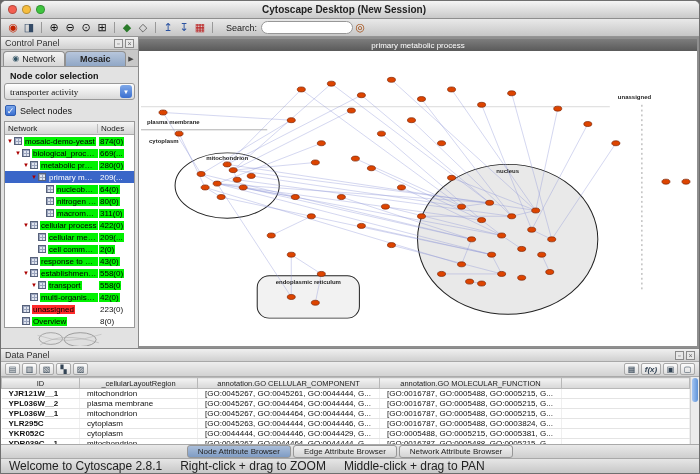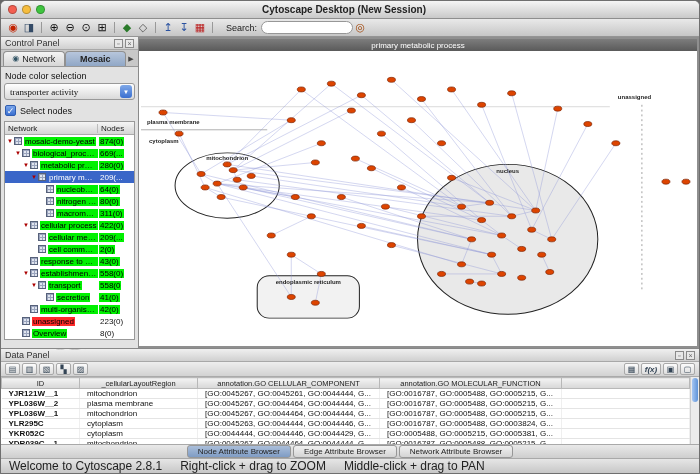--- a/index.html
+++ b/index.html
@@ -37,21 +37,21 @@
     font-size:7px;line-height:8px;text-align:center;color:#666;flex:none;}
   .cp-tabs{height:17px;flex:none;display:flex;align-items:flex-end;background:#c8c8c8;
     border-bottom:1px solid #979797;padding:2px 2px 0;}
   .cp-tab{flex:1;height:15px;display:flex;align-items:center;justify-content:center;gap:3px;
     font-size:9px;border:1px solid #909090;border-bottom:none;border-radius:4px 4px 0 0;
     background:linear-gradient(#f4f4f4,#d6d6d6);color:#222;}
   .cp-tab.sel{background:linear-gradient(#bcc9dd,#8fa4c2);background:linear-gradient(#b7c6dc,#90a7c6);font-weight:bold;}
   .cp-tab .tico{font-size:8px;color:#356;line-height:1;}
   .tab-scroll{width:10px;font-size:7px;color:#444;text-align:center;align-self:center;}
   .cp-body{flex:1;display:flex;flex-direction:column;min-height:0;padding:2px 3px;}
-  .cp-label{font-size:9px;margin:2px 1px 2px;}
+  .cp-label{font-size:9px;margin:2px 6px 2px;font-weight:bold;}
   .dropdown{height:17px;flex:none;border:1px solid #999;border-radius:3px;
     background:linear-gradient(#ffffff,#d9d9d9);display:flex;align-items:center;
     justify-content:space-between;font-size:9px;padding:0 2px 0 5px;font-family:Liberation Serif, serif;}
   .dd-arrow{width:12px;height:13px;border-radius:3px;background:linear-gradient(#7fa8e8,#3a6fd0);
     color:#fff;font-size:6px;display:flex;align-items:center;justify-content:center;}
   .checkbox-row{display:flex;align-items:center;gap:4px;margin:5px 1px;font-size:9px;}
   .checkbox{width:11px;height:11px;border-radius:2px;border:1px solid #2f5db0;
     background:linear-gradient(#79a5ea,#3a6fd0);color:#fff;font-size:9px;line-height:10px;
     text-align:center;flex:none;}
   .tree-wrap{flex:none;border:1px solid #999;background:#fff;display:flex;flex-direction:column;}
@@ -252,26 +252,20 @@
                 <span class="exp">▼</span>
                 <span class="node-ico"></span>
                 <span class="lbl green">establishment of l...</span>
                 <span class="cnt green"><span class="in">558(0)</span></span>
               </div>
               <div class="tree-row" style="padding-left: 25px;">
                 <span class="exp">▼</span>
                 <span class="node-ico"></span>
                 <span class="lbl green">transport</span>
                 <span class="cnt green"><span class="in">558(0</span></span>
-              </div>
-              <div class="tree-row" style="padding-left: 33px;">
-                <span class="exp"></span>
-                <span class="node-ico"></span>
-                <span class="lbl green">secretion</span>
-                <span class="cnt green"><span class="in">41(0)</span></span>
               </div>
               <div class="tree-row" style="padding-left: 17px;">
                 <span class="exp"></span>
                 <span class="node-ico"></span>
                 <span class="lbl green">multi-organism pro...</span>
                 <span class="cnt green"><span class="in">42(0)</span></span>
               </div>
               <div class="tree-row" style="padding-left: 9px;">
                 <span class="exp"></span>
                 <span class="node-ico"></span>

